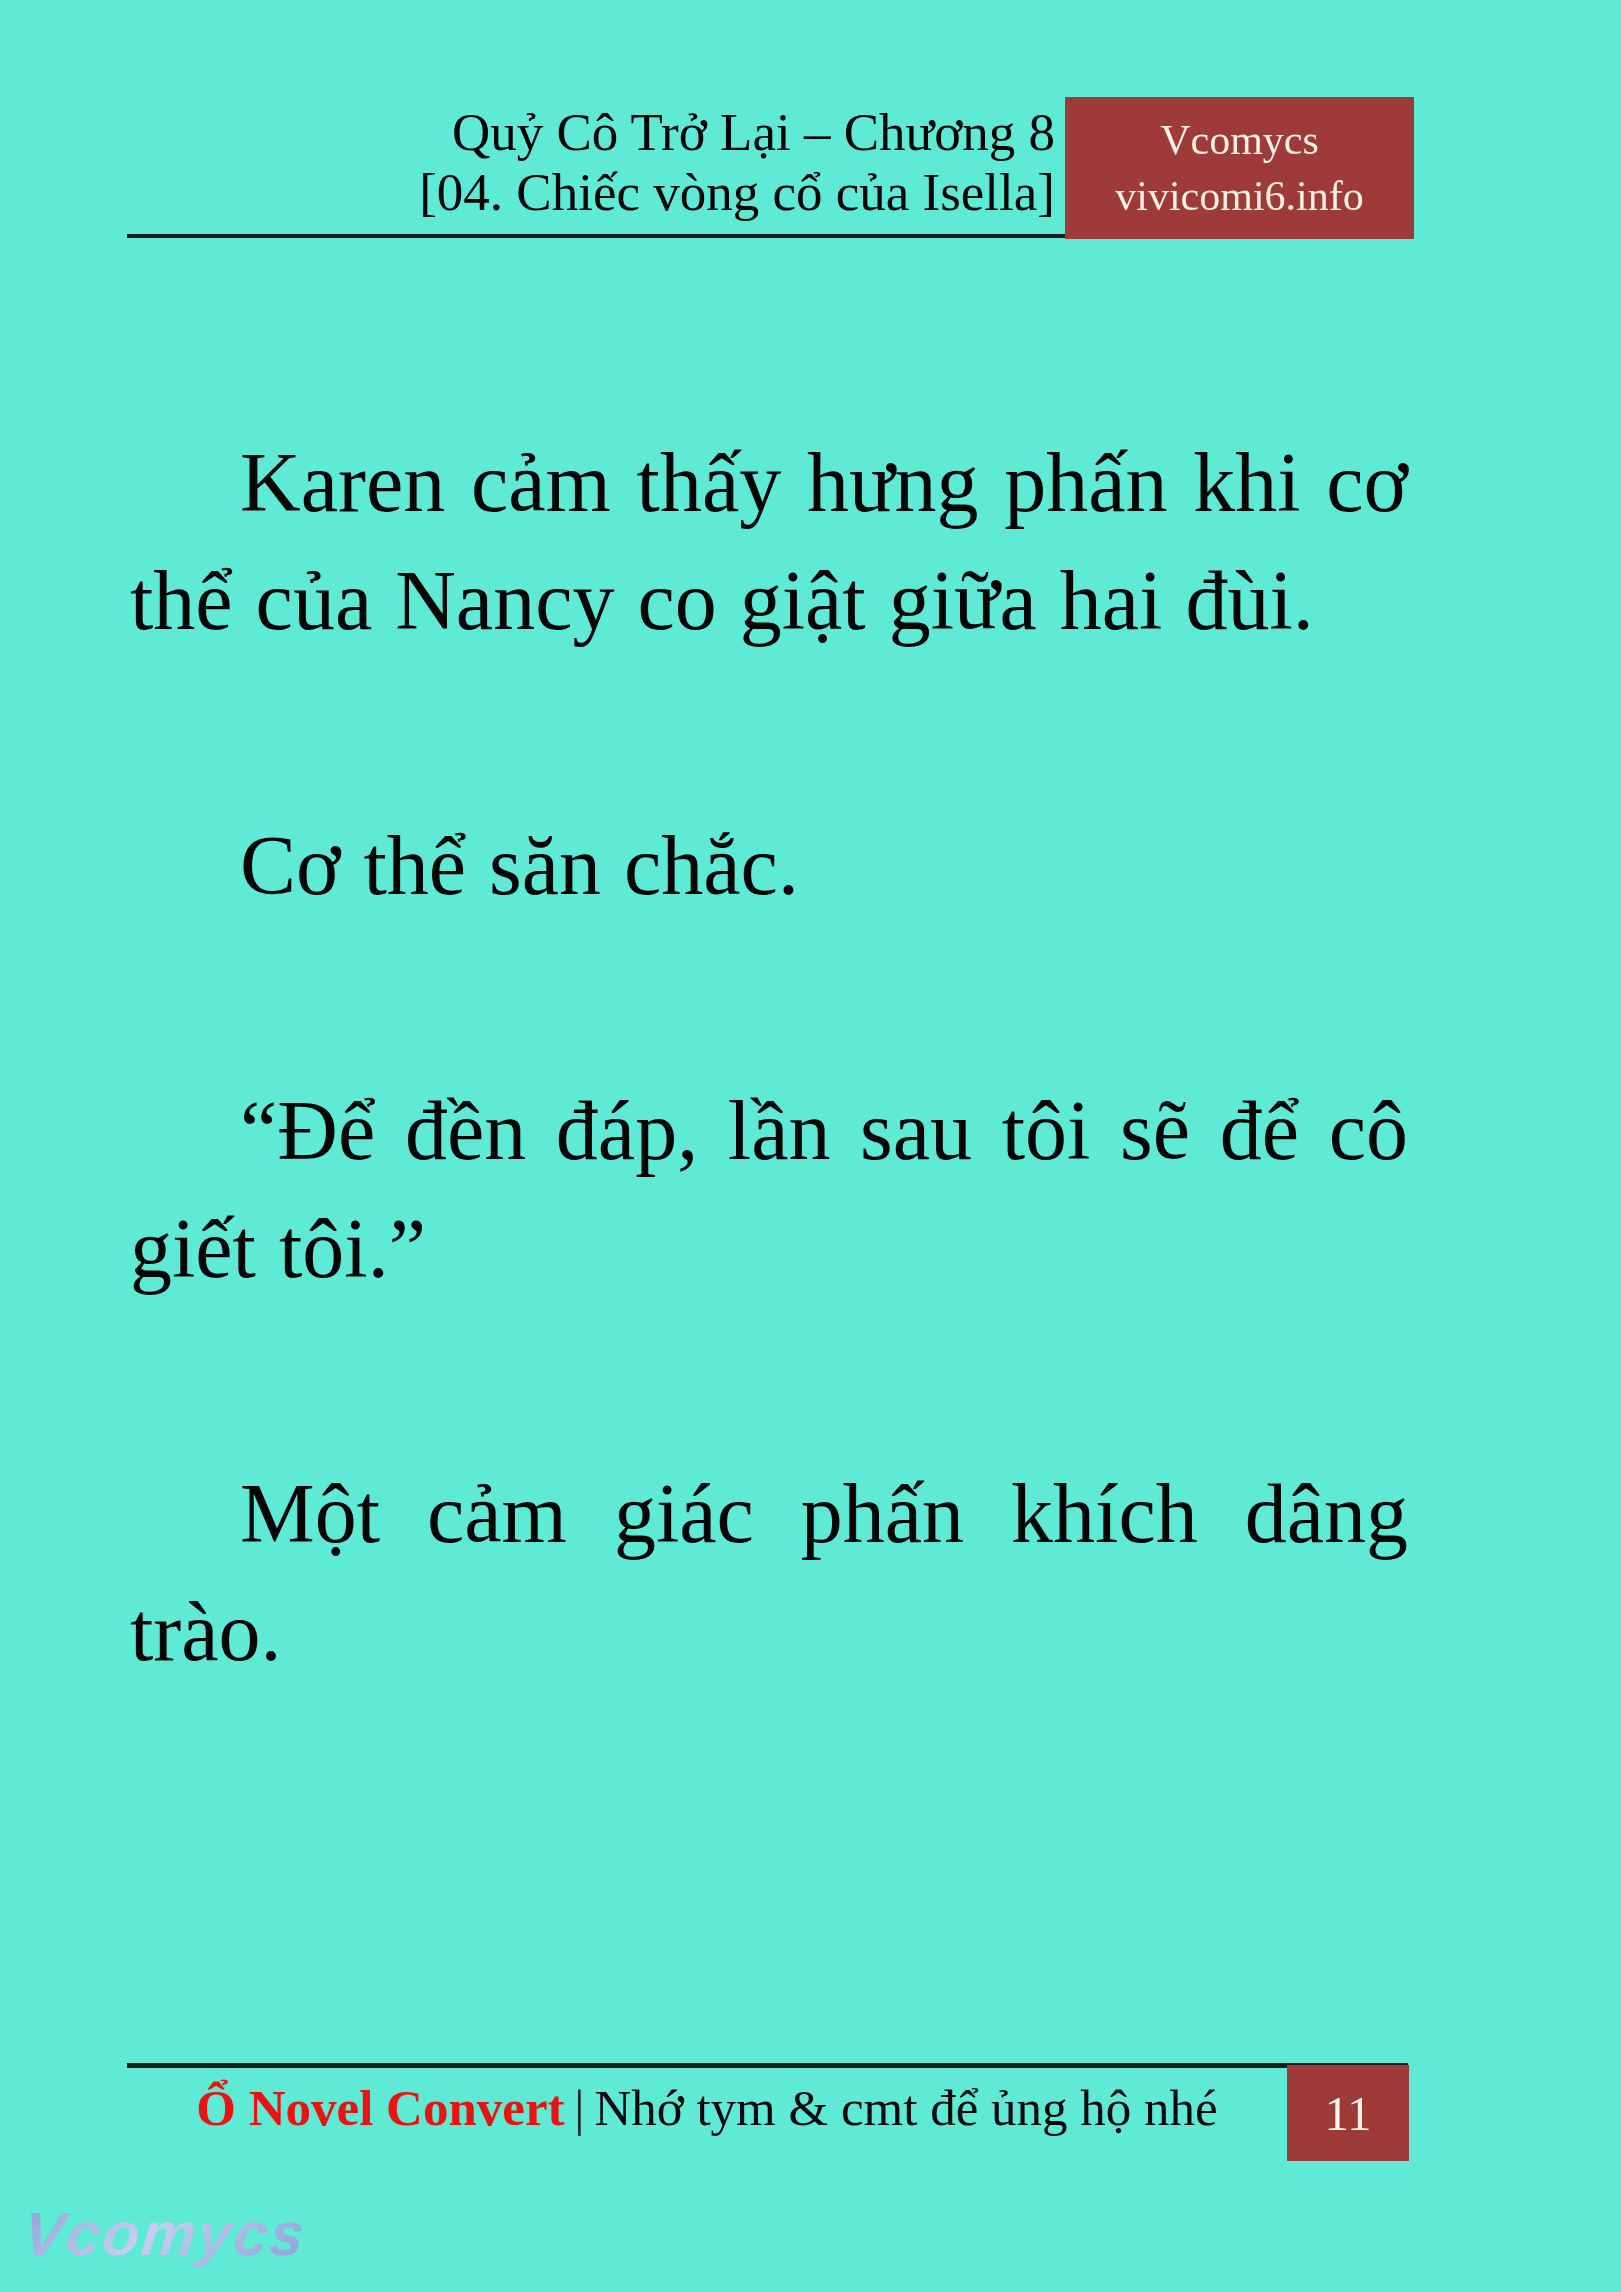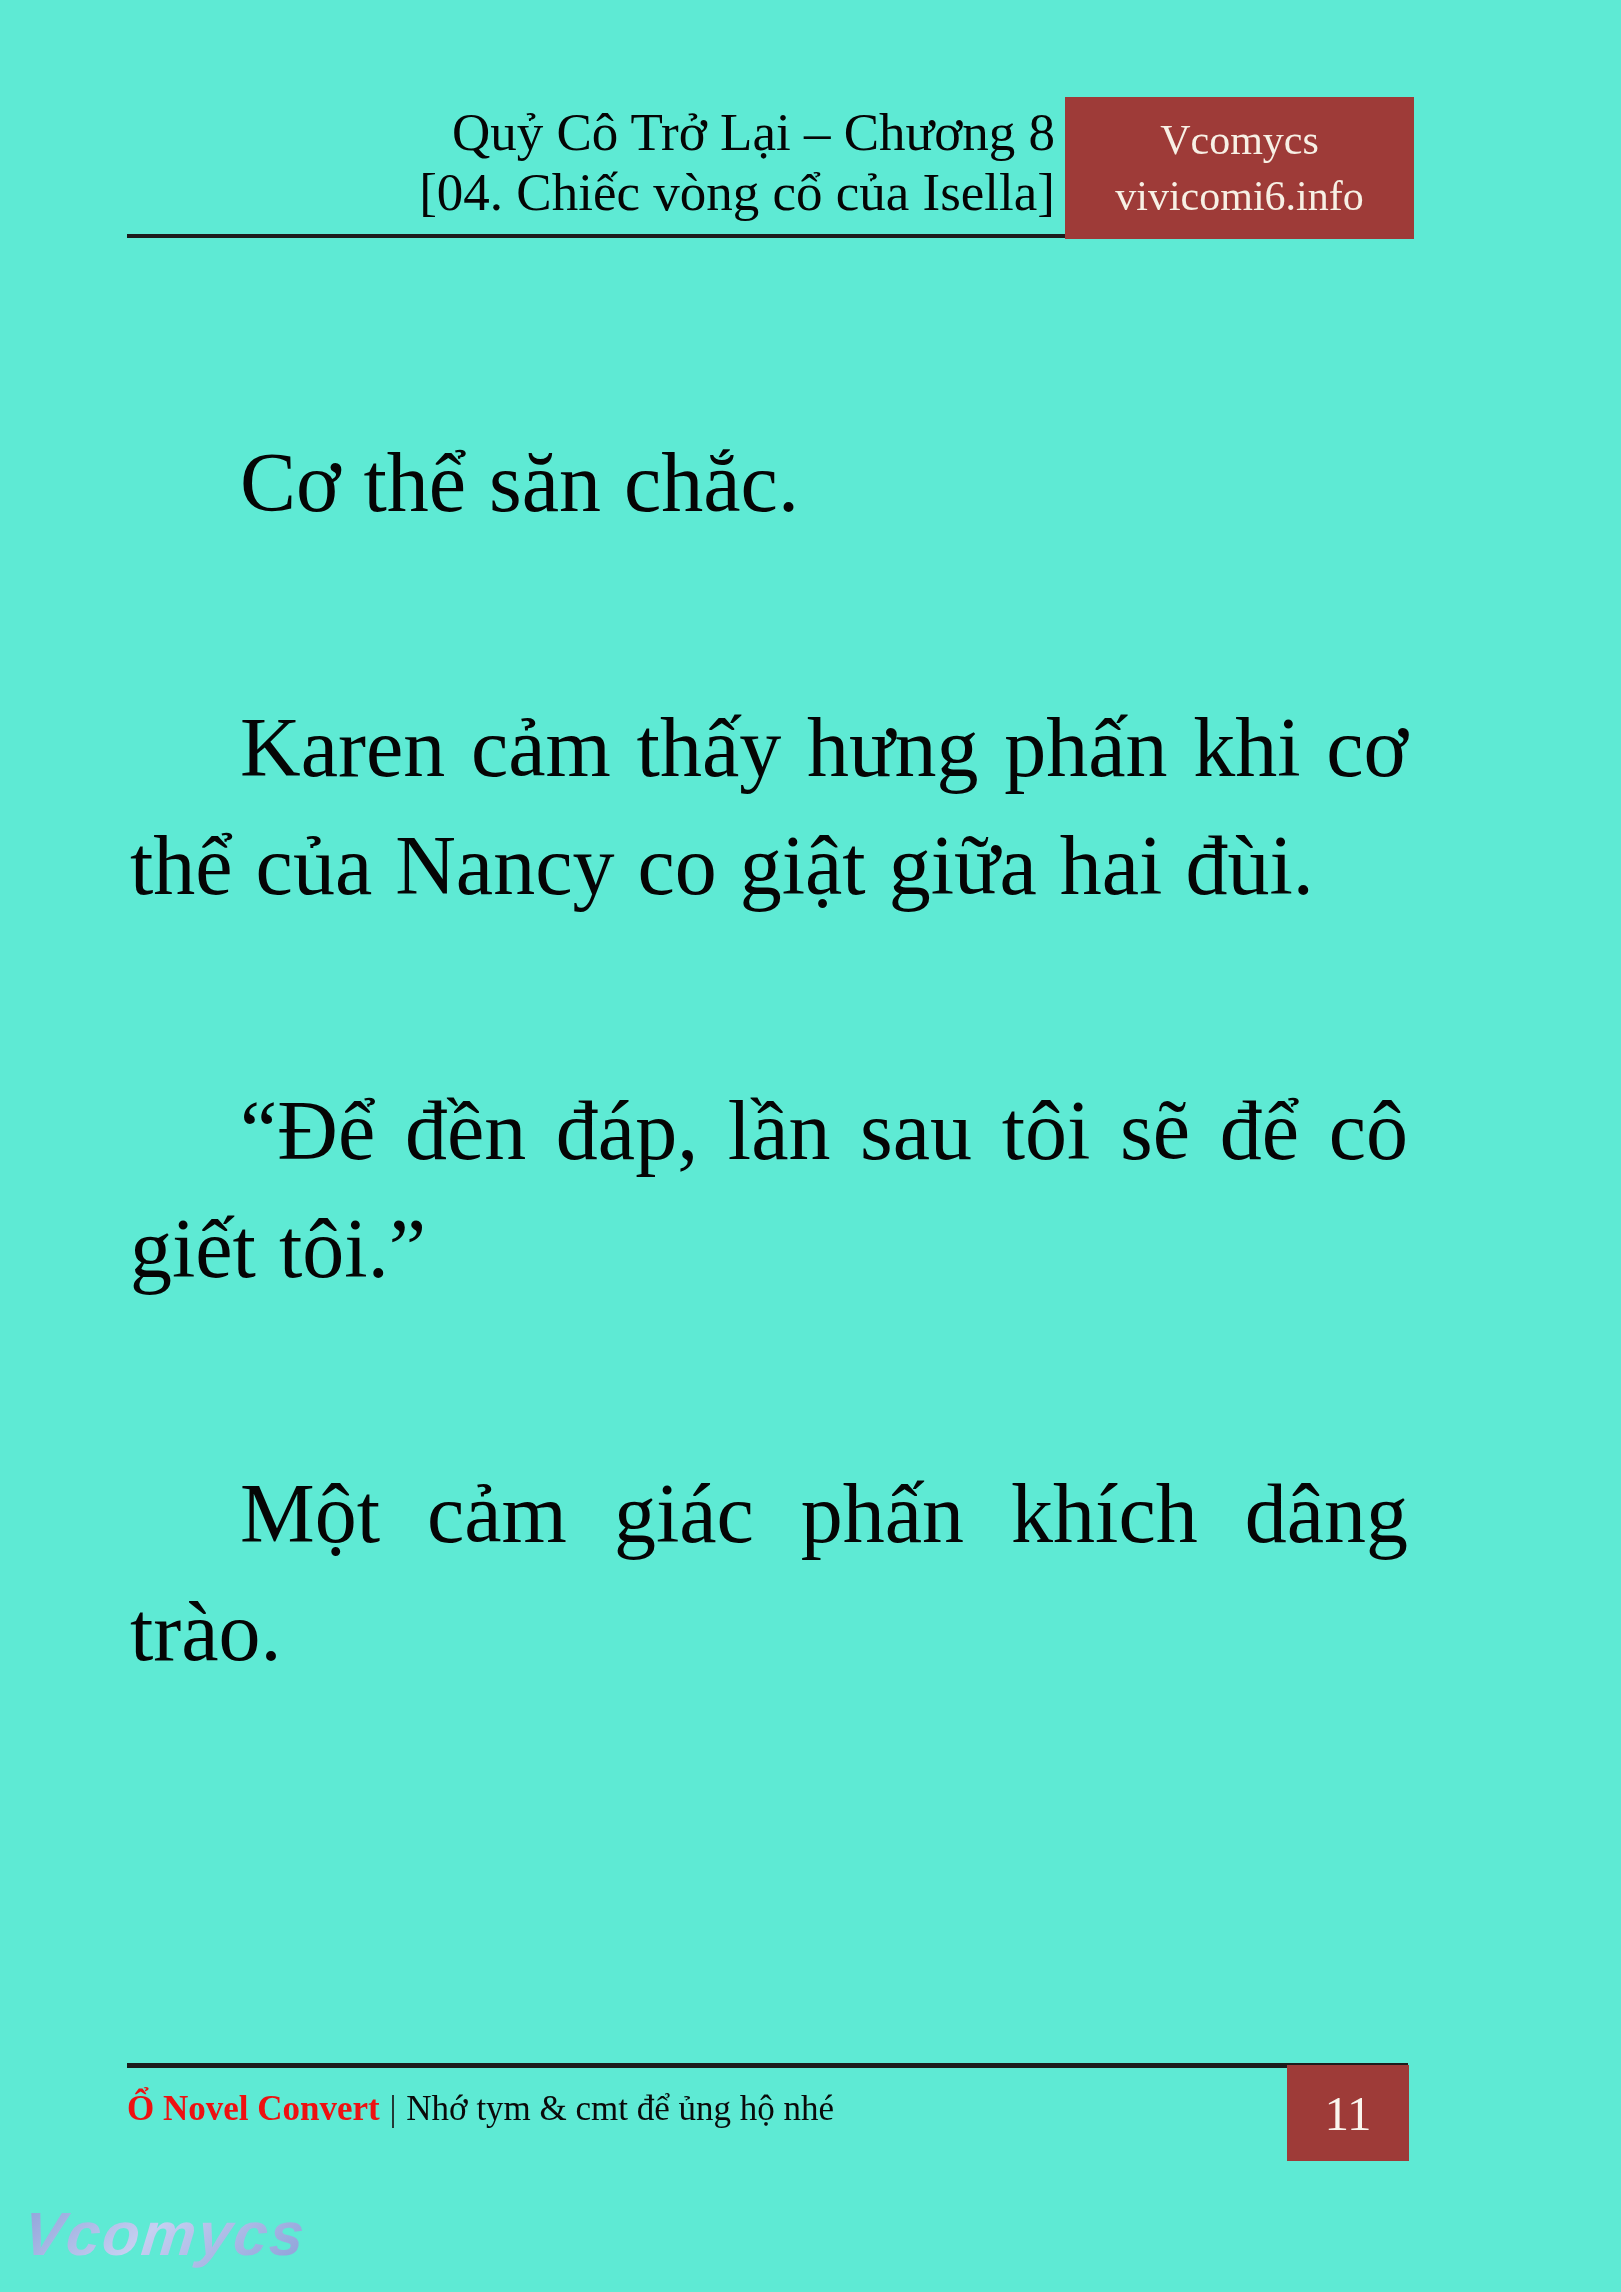--- a/index.html
+++ b/index.html
@@ -76,21 +76,22 @@
     left: 127px;
     width: 1281px;
     height: 4.9px;
     background: #1c1c1c;
   }
   .footer-text {
     position: absolute;
     top: 2076px;
     left: 127px;
     width: 1160px;
-    font-size: 35px;
+    text-align: center;
+    font-size: 51px;
     line-height: 65px;
     white-space: nowrap;
     color: #0a0a0a;
   }
   .footer-brand { color: #ee1111; font-weight: bold; }
   .footer-sep { color: #1a1a1a; padding: 0 9.8px; }
   .page-number-box {
     position: absolute;
     top: 2065px;
     left: 1287px;
@@ -132,22 +133,22 @@
   </div>
 
   <div class="header-rule"></div>
 
   <div class="brand-box">
     <div>Vcomycs</div>
     <div>vivicomi6.info</div>
   </div>
 
   <div class="body-text">
+    <p>Karen cảm thấy hưng phấn khi cơ thể của Nancy co giật giữa hai đùi.</p>
     <p>Cơ thể săn chắc.</p>
-    <p>Karen cảm thấy hưng phấn khi cơ thể của Nancy co giật giữa hai đùi.</p>
     <p>“Để đền đáp, lần sau tôi sẽ để cô giết tôi.”</p>
     <p>Một cảm giác phấn khích dâng trào.</p>
   </div>
 
   <div class="footer-rule"></div>
 
   <div class="footer-text">
     <span class="footer-brand">Ổ Novel Convert</span><span class="footer-sep">|</span><span class="footer-note">Nhớ tym &amp; cmt để ủng hộ nhé</span>
   </div>
 

